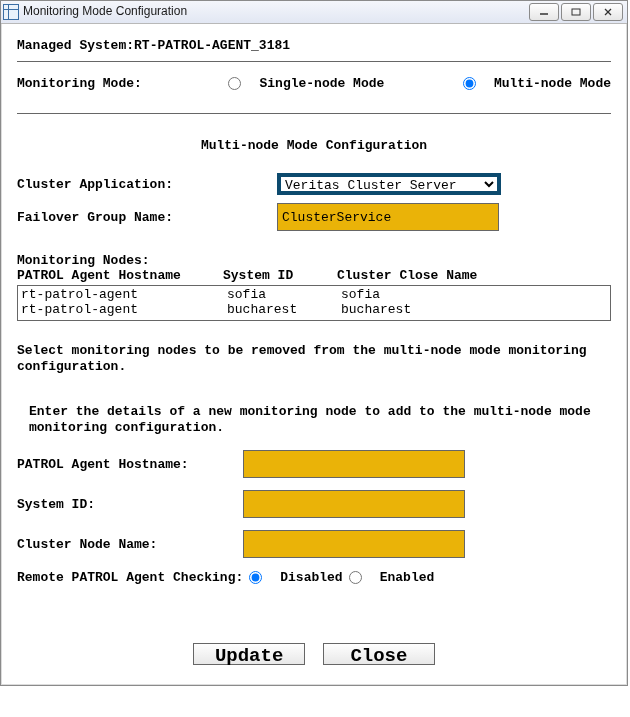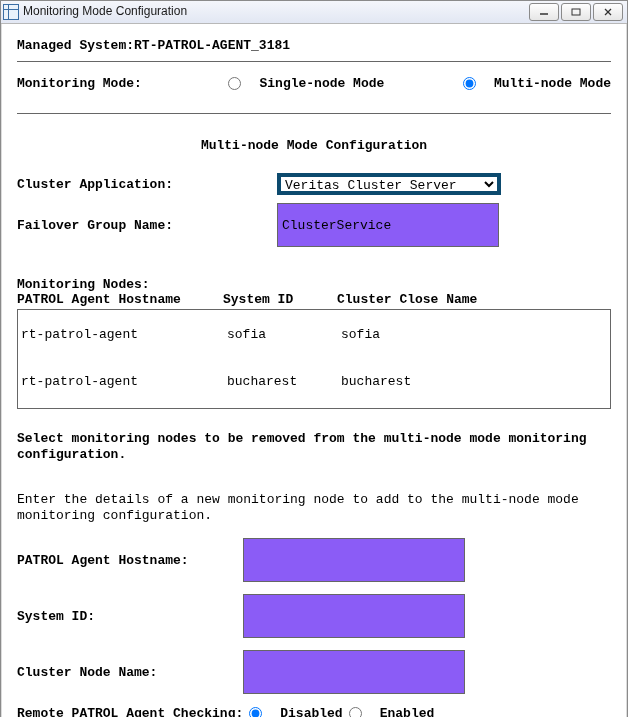--- a/index.html
+++ b/index.html
@@ -141,50 +141,50 @@
   select.combo {
     width: 224px;
     height: 22px;
     border: 4px solid #0c4a6e;
     background: #fff;
   }
   input.text {
     width: 212px;
     height: 18px;
     border: 1px solid #666;
-    padding: 12px 4px;
-    background: #8b5cf6;
+    padding: 4px 4px;
+    background: #eab308;
   }
   .table-head, .table-body {
     font-family: "Courier New", Courier, monospace;
   }
   .table-head {
     display: flex;
     font-weight: bold;
   }
   .col-a { width: 206px; }
   .col-b { width: 114px; }
   .col-c { flex: 1; }
   .table-body {
     border: 1px solid #666;
     padding: 1px 0 3px 0;
     margin-top: 2px;
   }
   .table-row {
     display: flex;
-    padding: 16px 3px;
+    padding: 0 3px;
   }
   .help-text {
     margin: 22px 0 28px 0;
     font-weight: bold;
     line-height: 1.25;
   }
   .help-text2 {
-    margin: 0 0 14px 0;
-    font-weight: normal;
+    margin: 0 0 14px 12px;
+    font-weight: bold;
     line-height: 1.25;
   }
   .field-row {
     display: flex;
     align-items: center;
     margin-bottom: 12px;
   }
   .field-row .flabel2 {
     width: 226px;
     font-weight: bold;
@@ -206,21 +206,21 @@
     width: 112px;
     height: 22px;
     background: linear-gradient(#fefefe, #e8e8e8);
     border: 1px solid #666;
     margin: 0 5px;
     font-weight: bold;
     cursor: pointer;
   }
   .nodes-label {
     font-weight: bold;
-    margin-top: 30px;
+    margin-top: 22px;
   }
 </style>
 </head>
 <body>
 
 <div class="window">
   <div class="titlebar">
     <div class="titlebar-left">
       <span class="app-icon">
           <span class="app-icon-inner"></span>

